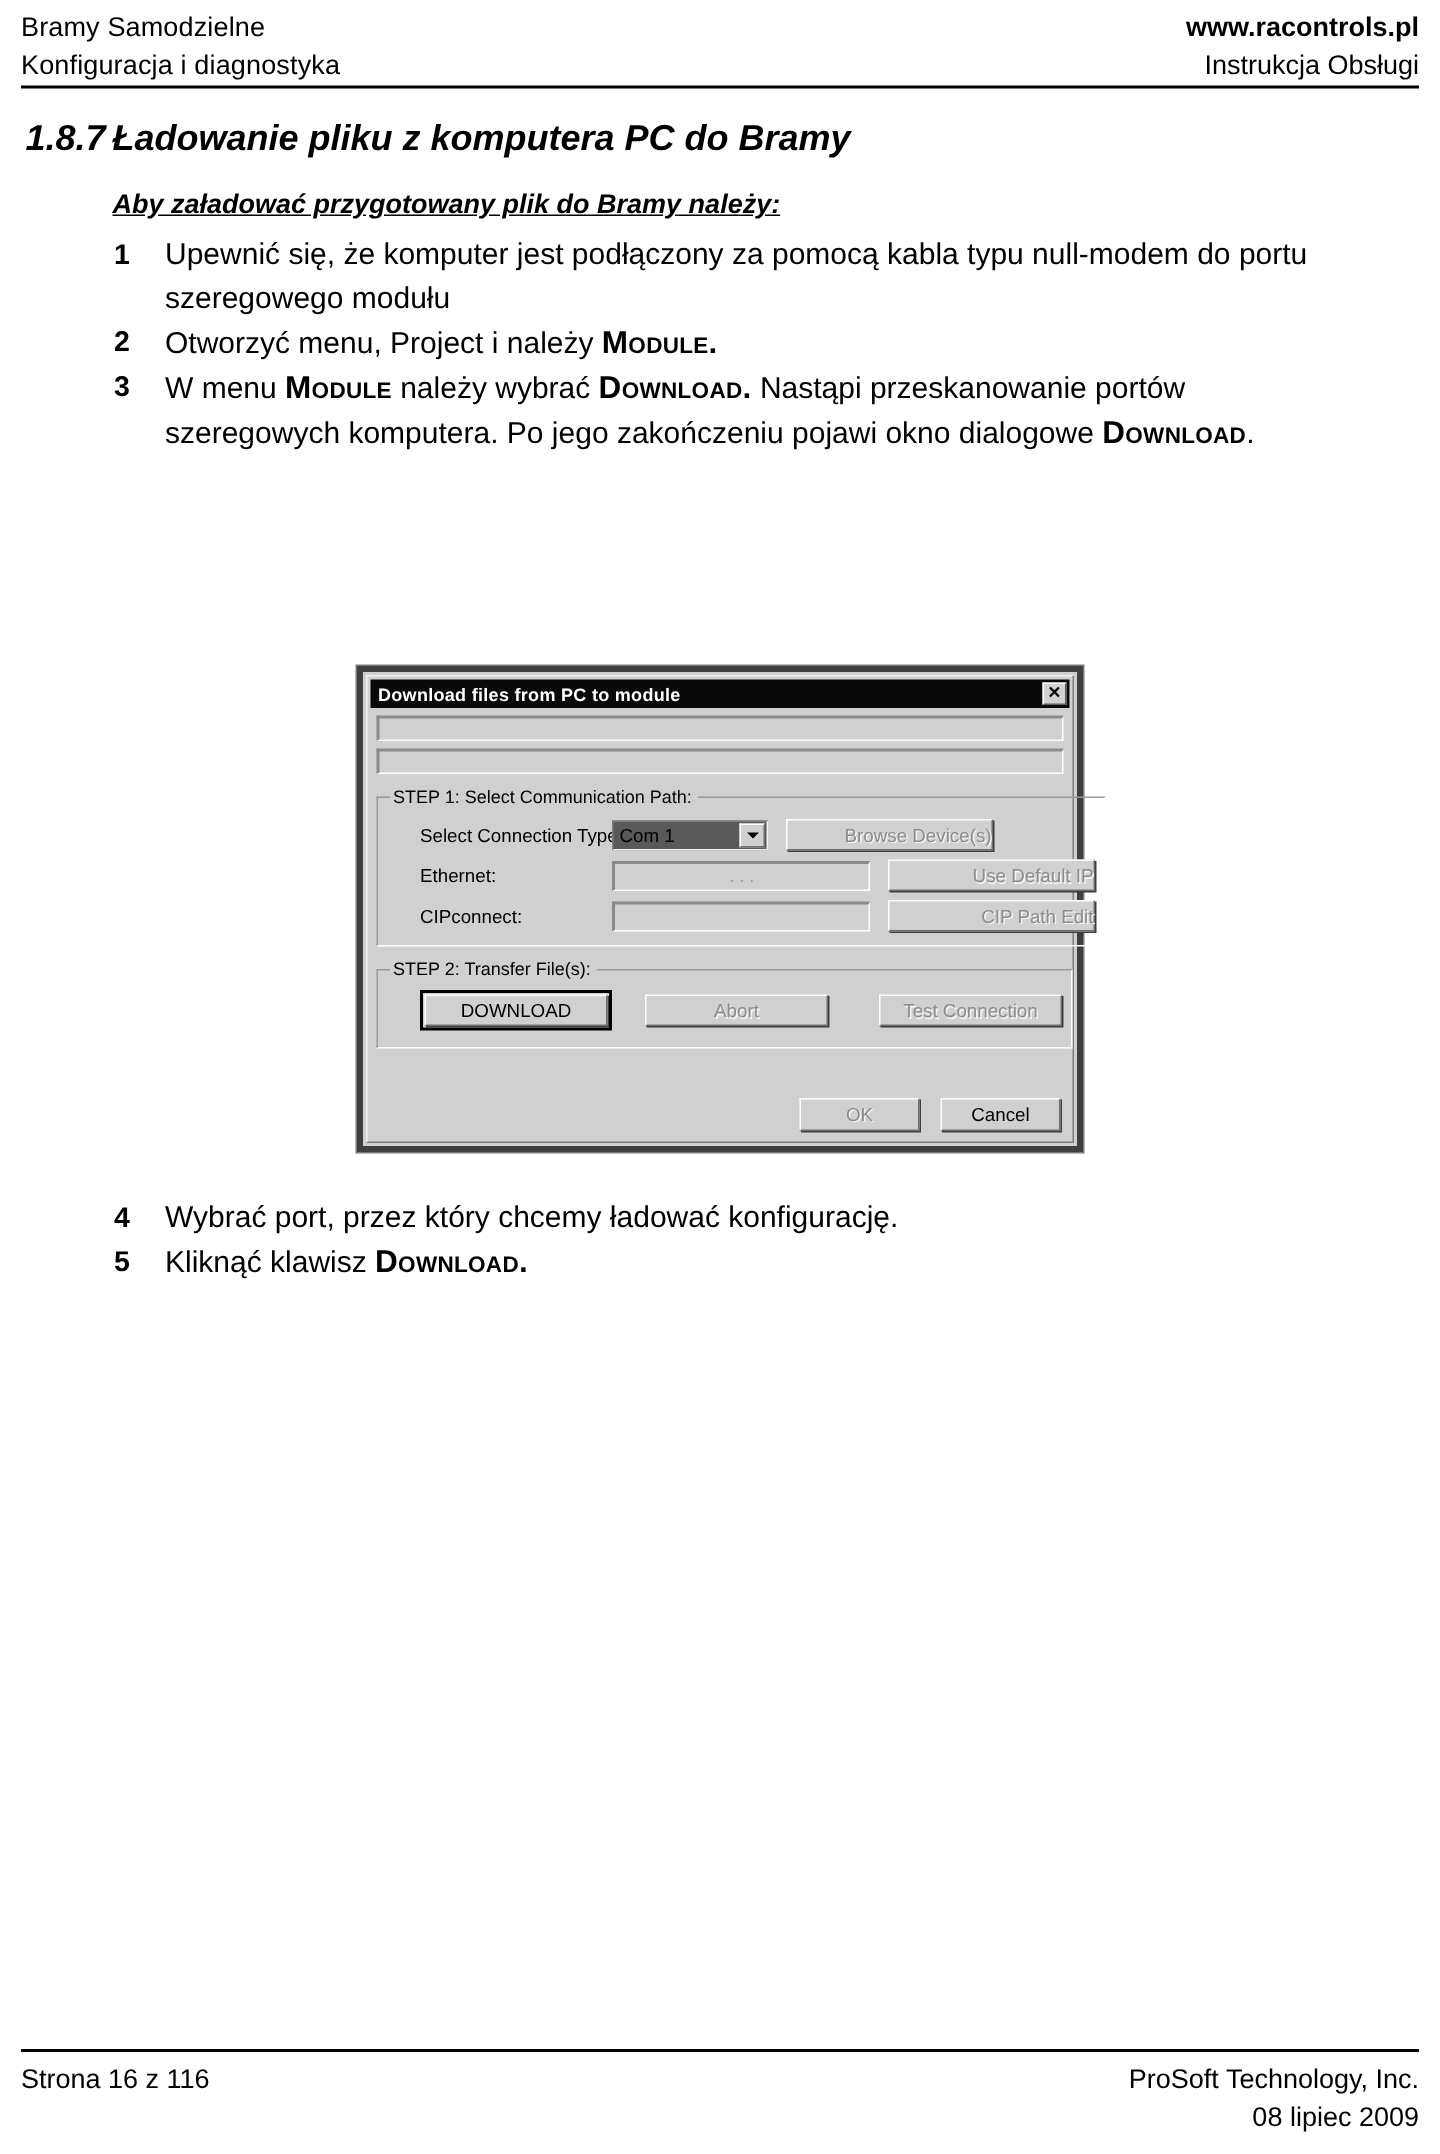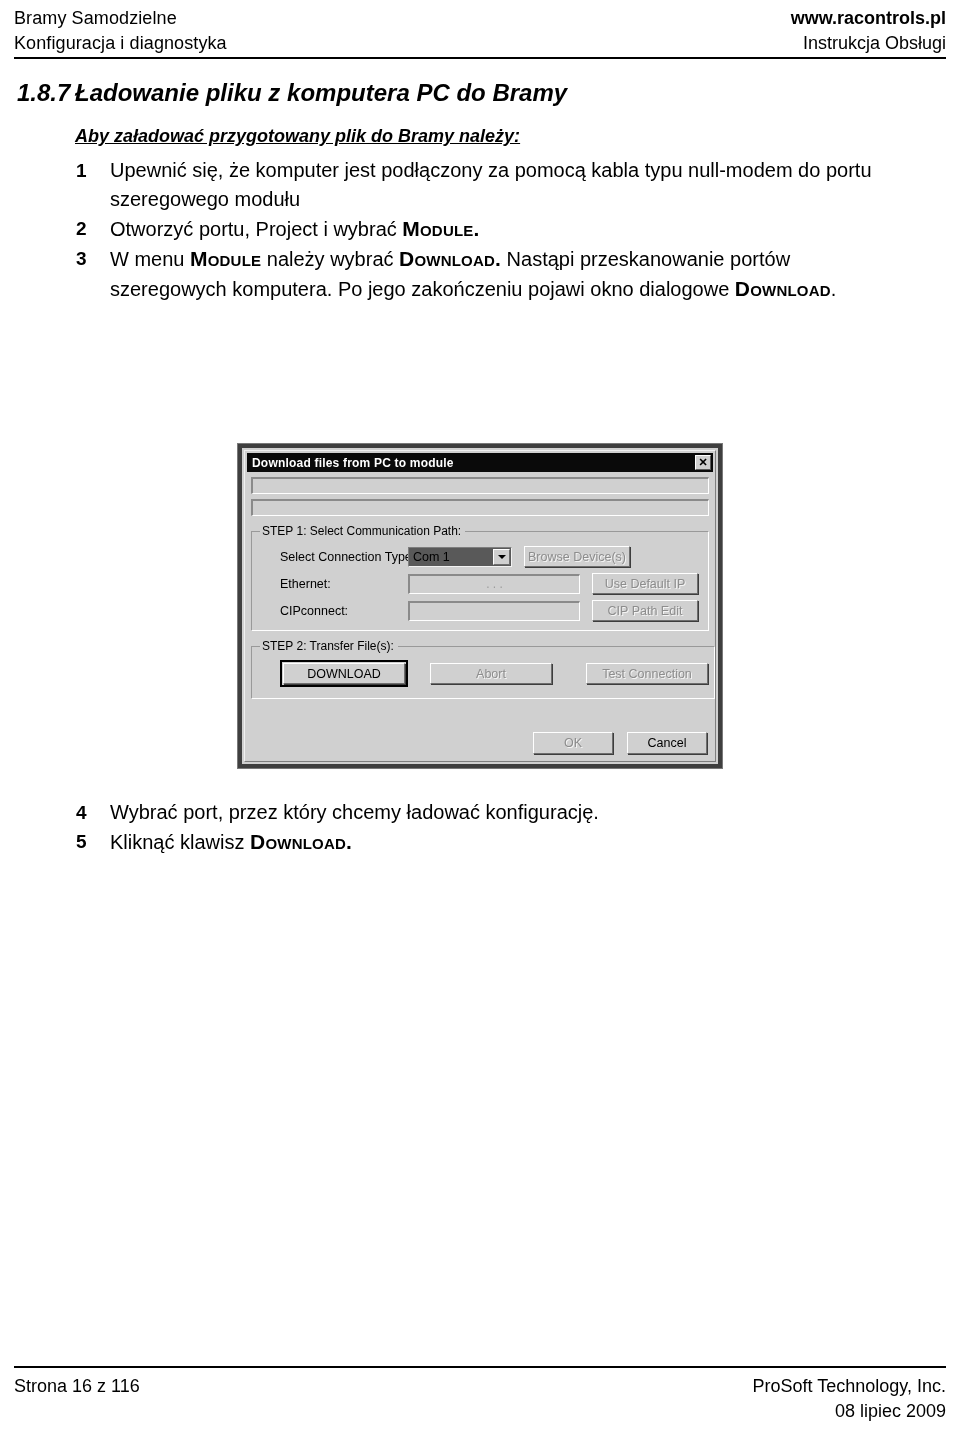--- a/index.html
+++ b/index.html
@@ -248,21 +248,21 @@
     border-right: 1px solid #6e6e68;
     border-bottom: 1px solid #6e6e68;
     box-shadow: 1px 1px 0 0 #3d3d39;
     font-family: "Liberation Sans", sans-serif;
     font-size: 12.5px;
     color: #000;
     padding: 0;
     cursor: default;
   }
   button.btn.disabled { color: #8d8d87; text-shadow: 1px 1px 0 #f6f4f0; }
-  .btn-side { width: 106px; height: 21px; margin-left: 12px; }
+  .btn-side { width: 138px; height: 21px; margin-left: 12px; text-align: right; }
 
   .step2-row { display: flex; align-items: center; padding: 3px 0 4px 0; }
   .btn-dl-wrap {
     border: 2px solid #000;
     padding: 1px;
     margin-left: 22px;
   }
   .btn-dl { width: 122px; height: 21px; }
   .btn-abort { width: 122px; height: 21px; margin-left: 22px; }
   .btn-test { width: 122px; height: 21px; margin-left: 34px; }
@@ -309,21 +309,21 @@
     <span class="num">1.8.7</span><span>Ładowanie pliku z komputera PC do Bramy</span>
   </h1>
 
   <div class="lead">Aby załadować przygotowany plik do Bramy należy:</div>
 
   <ol class="steps">
     <li>
       <span class="idx">1</span><span>Upewnić się, że komputer jest podłączony za pomocą kabla typu null-modem do portu szeregowego modułu</span>
     </li>
     <li>
-      <span class="idx">2</span><span>Otworzyć portu,  Project  i wybrać </span><span class="sc">Module.</span>
+      <span class="idx">2</span><span>Otworzyć menu,  Project  i należy </span><span class="sc">Module.</span>
     </li>
     <li>
       <span class="idx">3</span><span>W menu </span><span class="sc">Module</span><span> należy wybrać </span><span class="sc">Download.</span><span> Nastąpi przeskanowanie portów szeregowych komputera. Po jego zakończeniu pojawi okno dialogowe </span><span class="sc">Download</span><span>.</span>
     </li>
   </ol>
 
   <div class="dialog-wrap">
     <div class="dlg-frame">
 
       <div class="titlebar">

